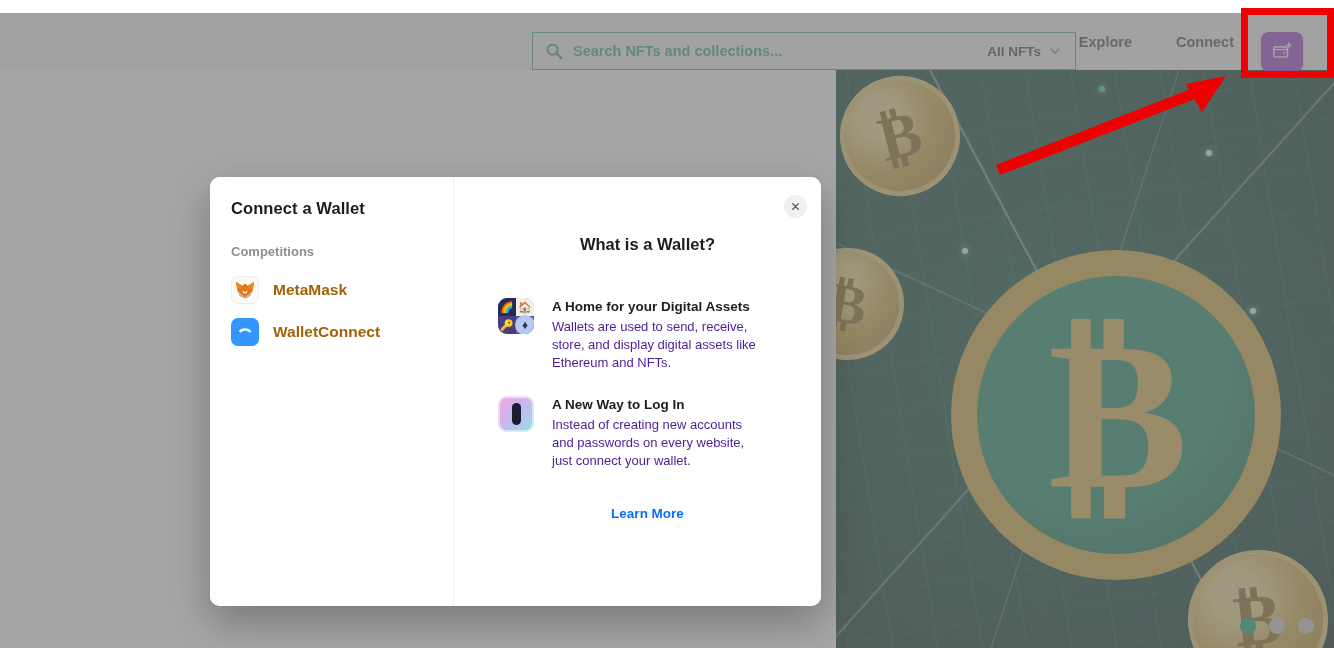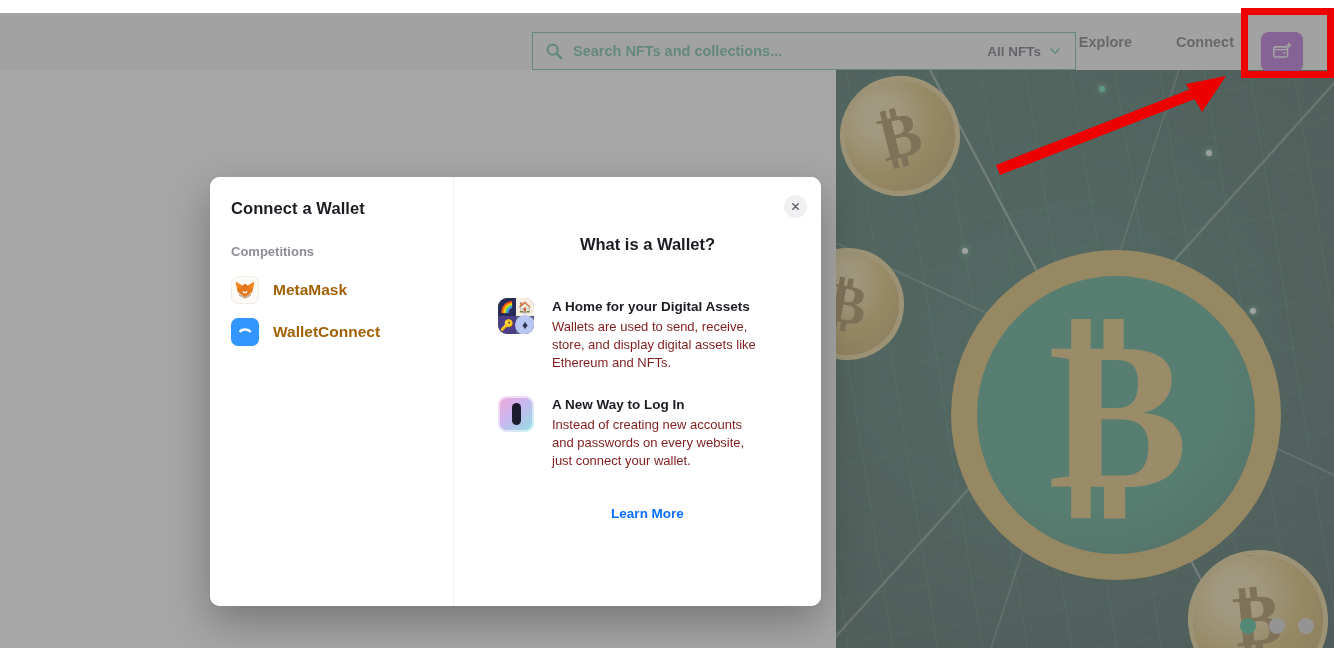--- a/index.html
+++ b/index.html
@@ -256,21 +256,21 @@
   .quad.br { right:0; bottom:0; background:#5b5f86; }
   .eth-badge {
     position: absolute; right: -1px; bottom: -1px;
     width: 20px; height: 20px; border-radius: 50%;
     background: #b8c6f2;
     display:flex; align-items:center; justify-content:center;
     color:#2e3350; font-size: 12px;
   }
   .feat-text { padding-top: 1px; }
   .feat-title { font-size: 13.5px; font-weight: bold; color: #1c1d22; }
-  .feat-desc { margin-top: 4px; font-size: 13px; line-height: 1.38; color: #7f1d1d; max-width: 215px; }
+  .feat-desc { margin-top: 4px; font-size: 13px; line-height: 1.38; color: #4c1d95; max-width: 215px; }
 
   .modal-actions { margin-top: 6px; text-align: center; }
   .get-wallet-btn {
     display: inline-block;
     background: #0b6efd;
     color: #ffffff;
     border: 0; border-radius: 18px;
     padding: 9px 20px;
     font-family: "Liberation Sans", sans-serif;
     font-size: 13.5px; font-weight: bold;

